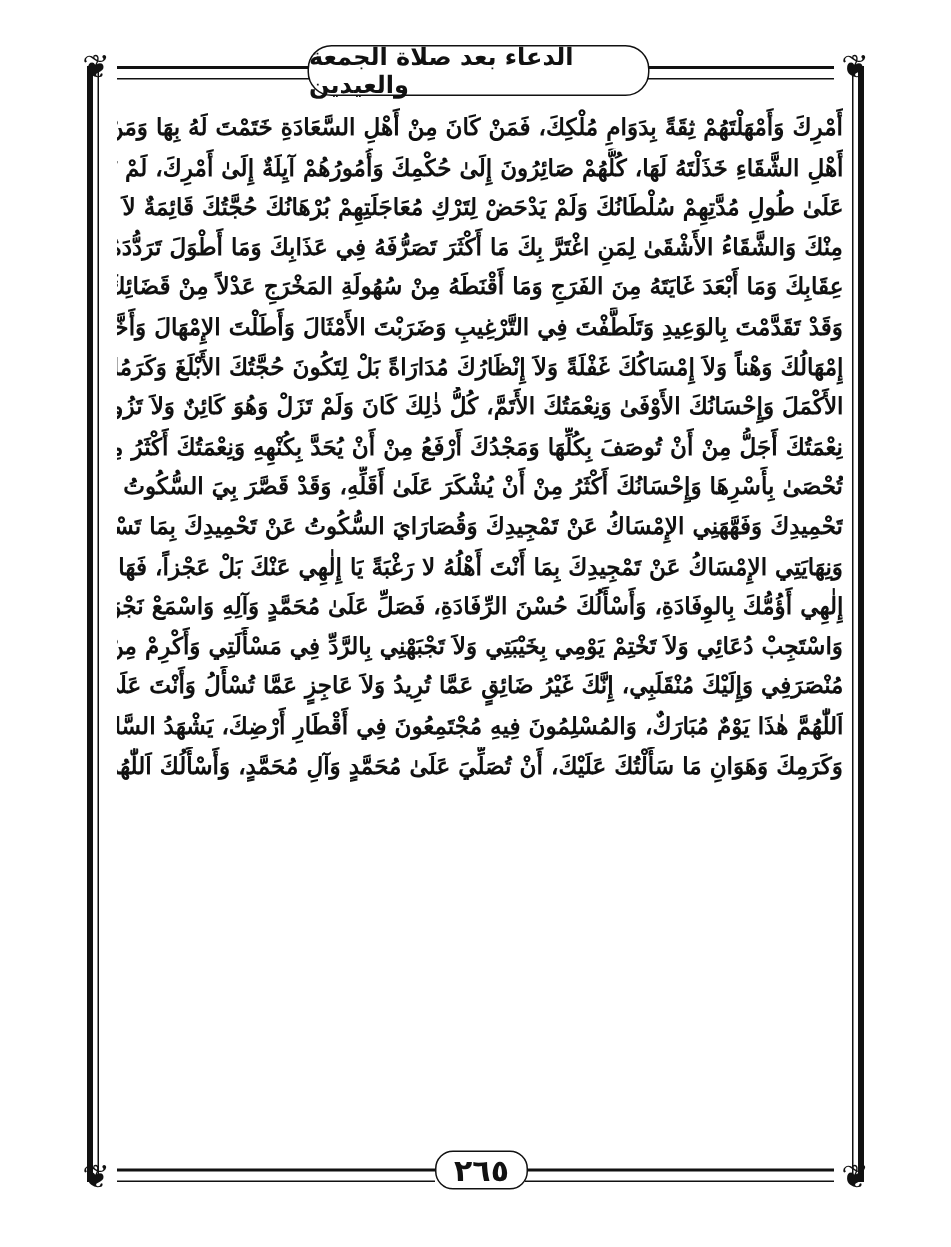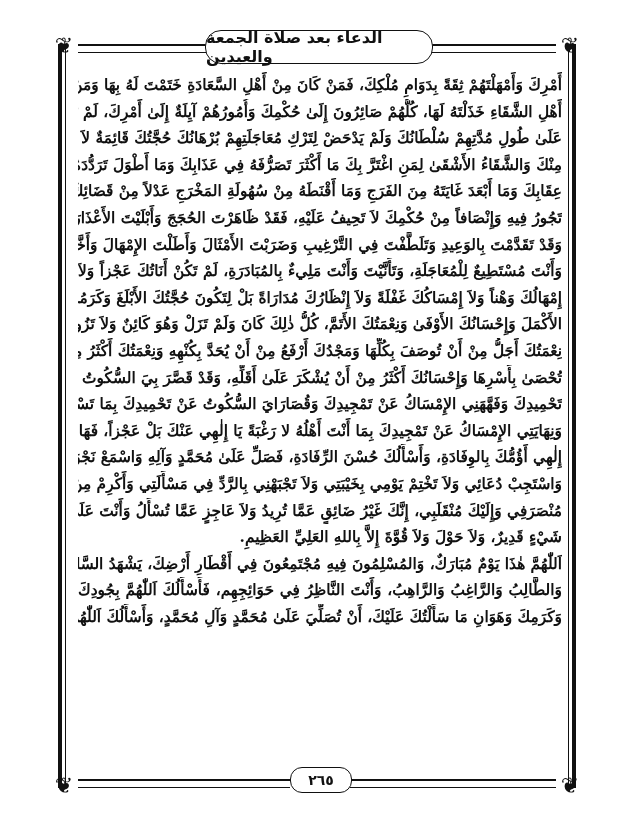--- a/index.html
+++ b/index.html
@@ -20,21 +20,21 @@
     .corner.tr { right: -6px; top: -10px; }
     .corner.bl { left: -6px; bottom: -10px; }
     .corner.br { right: -6px; bottom: -10px; }
     .title-box { position: absolute; left: 205px; top: 30px; width: 226px; height: 32px;
                  border: 1.5px solid #111; border-radius: 16px; background: #fff;
                  display: flex; align-items: center; justify-content: center;
                  font-family: "DejaVu Sans", sans-serif; font-weight: bold; font-size: 16px; }
     .page-num { position: absolute; left: 290px; top: 767px; width: 60px; height: 24px;
                 border: 1.5px solid #111; border-radius: 12px; background: #fff;
                 display: flex; align-items: center; justify-content: center;
-                font-family: "DejaVu Sans", sans-serif; font-weight: bold; font-size: 14px; }
+                font-family: "DejaVu Sans", sans-serif; font-weight: bold; font-size: 20px; }
     .content { position: absolute; left: 78px; top: 72px; width: 484px; direction: rtl;
                text-align: justify; }
     .line { font-size: 15.4px; line-height: 26px; height: 26.6px; white-space: nowrap;
             overflow: hidden; text-align-last: justify; font-weight: bold; }
     .note { font-size: 13.5px; line-height: 26px; height: 28px; white-space: nowrap; font-weight: normal;
             padding-right: 14px; margin-top: 4px; }
   </style>
 </head>
 <body>
 
@@ -54,33 +54,29 @@
 <div class="title-box">
   <span>الدعاء بعد صلاة الجمعة والعيدين</span>
 </div>
 
 <div class="content">
   <div class="line">أَمْرِكَ وَأَمْهَلْتَهُمْ ثِقَةً بِدَوَامِ مُلْكِكَ، فَمَنْ كَانَ مِنْ أَهْلِ السَّعَادَةِ خَتَمْتَ لَهُ بِهَا وَمَنْ كَانَ مِنْ</div>
   <div class="line">أَهْلِ الشَّقَاءِ خَذَلْتَهُ لَهَا، كُلُّهُمْ صَائِرُونَ إِلَىٰ حُكْمِكَ وَأُمُورُهُمْ آيِلَةٌ إِلَىٰ أَمْرِكَ، لَمْ يَهِنْ</div>
   <div class="line">عَلَىٰ طُولِ مُدَّتِهِمْ سُلْطَانُكَ وَلَمْ يَدْحَضْ لِتَرْكِ مُعَاجَلَتِهِمْ بُرْهَانُكَ حُجَّتُكَ قَائِمَةٌ لاَ تَحُولُ</div>
   <div class="line">مِنْكَ وَالشَّقَاءُ الأَشْقَىٰ لِمَنِ اغْتَرَّ بِكَ مَا أَكْثَرَ تَصَرُّفَهُ فِي عَذَابِكَ وَمَا أَطْوَلَ تَرَدُّدَهُ فِي</div>
   <div class="line">عِقَابِكَ وَمَا أَبْعَدَ غَايَتَهُ مِنَ الفَرَجِ وَمَا أَقْنَطَهُ مِنْ سُهُولَةِ المَخْرَجِ عَدْلاً مِنْ قَضَائِكَ لاَ</div>
-  <div class="line">تَجُورُ فِيهِ وَإِنْصَافاً مِنْ حُكْمِكَ لاَ تَحِيفُ عَلَيْهِ، فَقَدْ ظَاهَرْتَ الحُجَجَ وَأَبْلَيْتَ الأَعْذَارَ</div>
   <div class="line">وَقَدْ تَقَدَّمْتَ بِالوَعِيدِ وَتَلَطَّفْتَ فِي التَّرْغِيبِ وَضَرَبْتَ الأَمْثَالَ وَأَطَلْتَ الإِمْهَالَ وَأَخَّرْتَ</div>
-  <div class="line">وَأَنْتَ مُسْتَطِيعٌ لِلْمُعَاجَلَةِ، وَتَأَنَّيْتَ وَأَنْتَ مَلِيءٌ بِالمُبَادَرَةِ، لَمْ تَكُنْ أَنَاتُكَ عَجْزاً وَلاَ</div>
   <div class="line">إِمْهَالُكَ وَهْناً وَلاَ إِمْسَاكُكَ غَفْلَةً وَلاَ إِنْظَارُكَ مُدَارَاةً بَلْ لِتَكُونَ حُجَّتُكَ الأَبْلَغَ وَكَرَمُكَ</div>
   <div class="line">الأَكْمَلَ وَإِحْسَانُكَ الأَوْفَىٰ وَنِعْمَتُكَ الأَتَمَّ، كُلُّ ذٰلِكَ كَانَ وَلَمْ تَزَلْ وَهُوَ كَائِنٌ وَلاَ تَزُولُ،</div>
   <div class="line">نِعْمَتُكَ أَجَلُّ مِنْ أَنْ تُوصَفَ بِكُلِّهَا وَمَجْدُكَ أَرْفَعُ مِنْ أَنْ يُحَدَّ بِكُنْهِهِ وَنِعْمَتُكَ أَكْثَرُ مِنْ أَنْ</div>
   <div class="line">تُحْصَىٰ بِأَسْرِهَا وَإِحْسَانُكَ أَكْثَرُ مِنْ أَنْ يُشْكَرَ عَلَىٰ أَقَلِّهِ، وَقَدْ قَصَّرَ بِيَ السُّكُوتُ عَنْ</div>
   <div class="line">تَحْمِيدِكَ وَفَهَّهَنِي الإِمْسَاكُ عَنْ تَمْجِيدِكَ وَقُصَارَايَ السُّكُوتُ عَنْ تَحْمِيدِكَ بِمَا تَسْتَحِقُّهُ</div>
   <div class="line">وَنِهَايَتِي الإِمْسَاكُ عَنْ تَمْجِيدِكَ بِمَا أَنْتَ أَهْلُهُ لا رَغْبَةً يَا إِلٰهِي عَنْكَ بَلْ عَجْزاً، فَهَا أَنَا ذَا يَا</div>
   <div class="line">إِلٰهِي أَؤُمُّكَ بِالوِفَادَةِ، وَأَسْأَلُكَ حُسْنَ الرِّفَادَةِ، فَصَلِّ عَلَىٰ مُحَمَّدٍ وَآلِهِ وَاسْمَعْ نَجْوَايَ</div>
   <div class="line">وَاسْتَجِبْ دُعَائِي وَلاَ تَخْتِمْ يَوْمِي بِخَيْبَتِي وَلاَ تَجْبَهْنِي بِالرَّدِّ فِي مَسْأَلَتِي وَأَكْرِمْ مِنْ عِنْدِكَ</div>
   <div class="line">مُنْصَرَفِي وَإِلَيْكَ مُنْقَلَبِي، إِنَّكَ غَيْرُ ضَائِقٍ عَمَّا تُرِيدُ وَلاَ عَاجِزٍ عَمَّا تُسْأَلُ وَأَنْتَ عَلَىٰ كُلِّ</div>
-  <div class="line" style="text-align-last:right">شَيْءٍ قَدِيرٌ، وَلاَ حَوْلَ وَلاَ قُوَّةَ إِلاَّ بِاللهِ العَلِيِّ العَظِيمِ.</div>
   <div class="line">اَللّٰهُمَّ هٰذَا يَوْمٌ مُبَارَكٌ، وَالمُسْلِمُونَ فِيهِ مُجْتَمِعُونَ فِي أَقْطَارِ أَرْضِكَ، يَشْهَدُ السَّائِلُ مِنْهُمْ</div>
-  <div class="line">وَالطَّالِبُ وَالرَّاغِبُ وَالرَّاهِبُ، وَأَنْتَ النَّاظِرُ فِي حَوَائِجِهِم، فَأَسْأَلُكَ اَللّٰهُمَّ بِجُودِكَ</div>
   <div class="line">وَكَرَمِكَ وَهَوَانِ مَا سَأَلْتُكَ عَلَيْكَ، أَنْ تُصَلِّيَ عَلَىٰ مُحَمَّدٍ وَآلِ مُحَمَّدٍ، وَأَسْأَلُكَ اَللّٰهُمَّ رَبَّنَا</div>
 </div>
 
 <div class="page-num">
   <span>٢٦٥</span>
 </div>
 
 </body></html>

